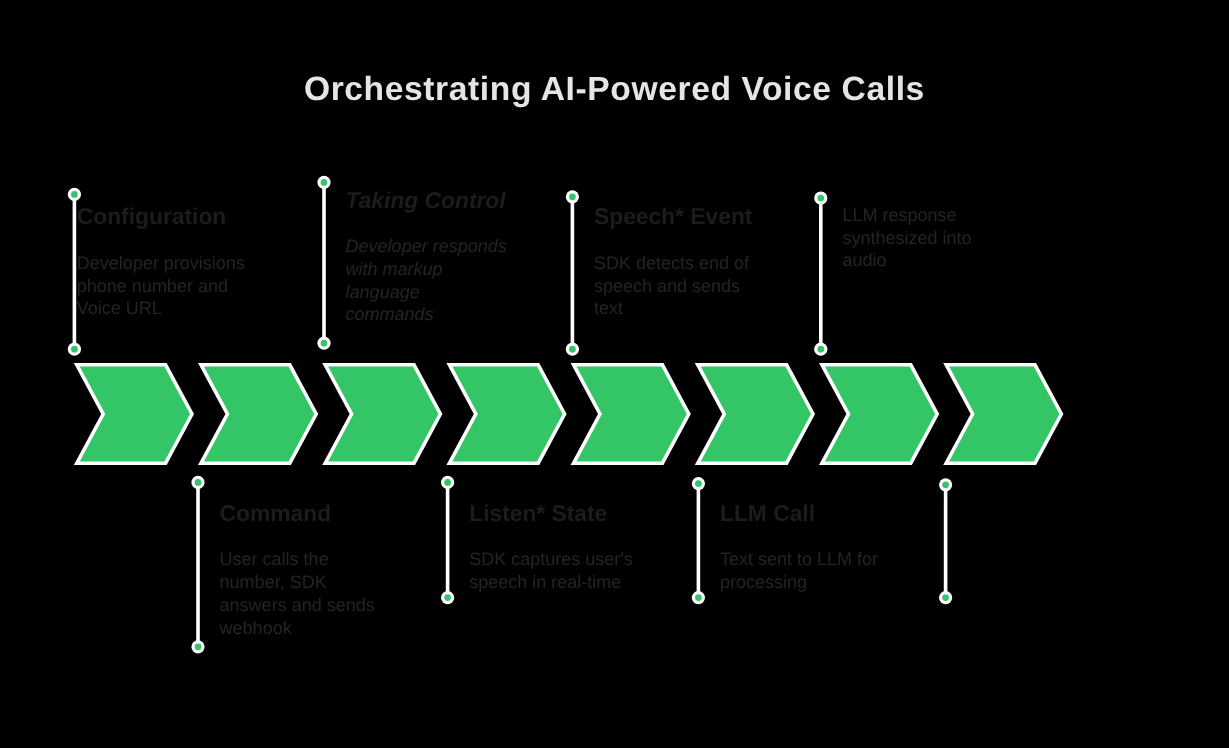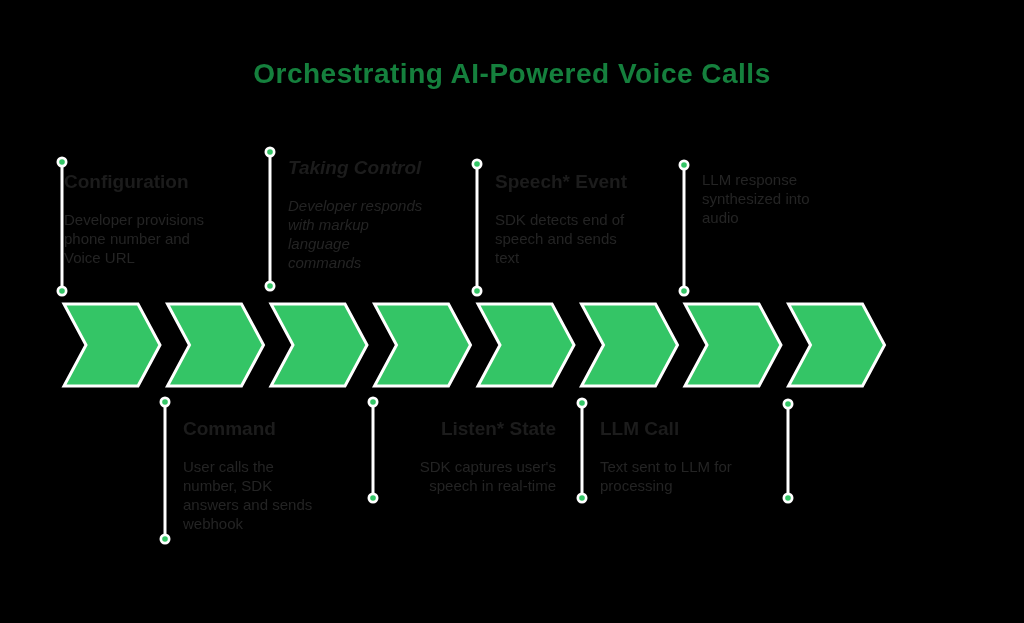--- a/index.html
+++ b/index.html
@@ -13,21 +13,21 @@
   }
   .main-title {
     position: absolute;
     top: 58px;
     left: 0;
     width: 1024px;
     text-align: center;
     font-size: 28px;
     font-weight: 700;
     letter-spacing: 0.5px;
-    color: #15803d;
+    color: #e5e5e5;
     margin: 0;
   }
   .diagram-svg {
     position: absolute;
     top: 0;
     left: 0;
   }
   .label {
     position: absolute;
     width: 165px;
@@ -46,21 +46,21 @@
     line-height: 19px;
     font-weight: 500;
     color: #242424;
     white-space: pre-line;
   }
   .pos-configuration { left: 64px;  top: 170px; }
   .pos-taking-control{ left: 288px; top: 156px; font-style: italic; }
   .pos-speech-event  { left: 495px; top: 170px; }
   .pos-tts-call      { left: 702px; top: 170px; }
   .pos-trigger       { left: 183px; top: 417px; }
-  .pos-listen-state  { left: 391px; top: 417px; text-align: right; }
+  .pos-listen-state  { left: 391px; top: 417px; }
   .pos-llm-call      { left: 600px; top: 417px; }
   .pos-say-command   { left: 806px; top: 417px; }
 </style>
 </head>
 <body>
 
 <div class="canvas">
 
   <h1 class="main-title">Orchestrating AI-Powered Voice Calls</h1>
 

